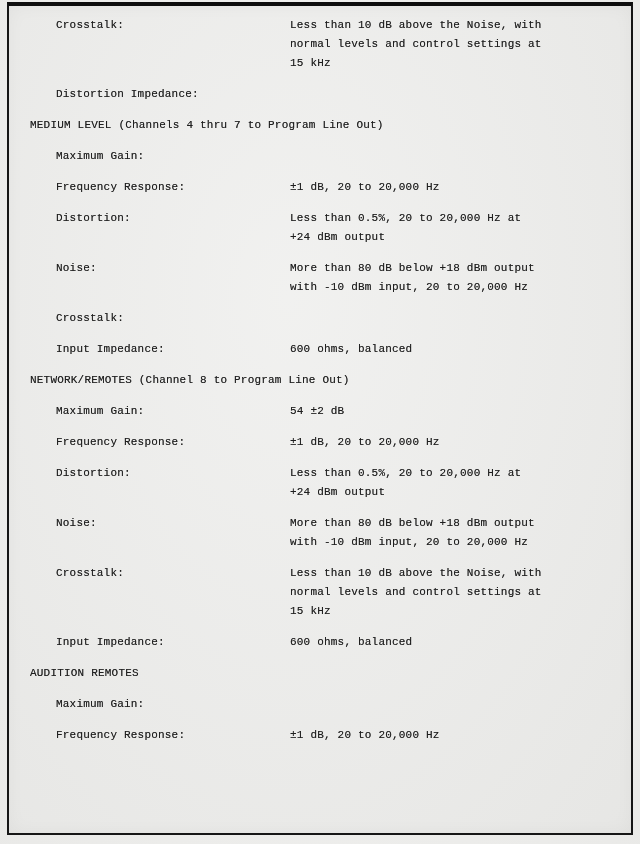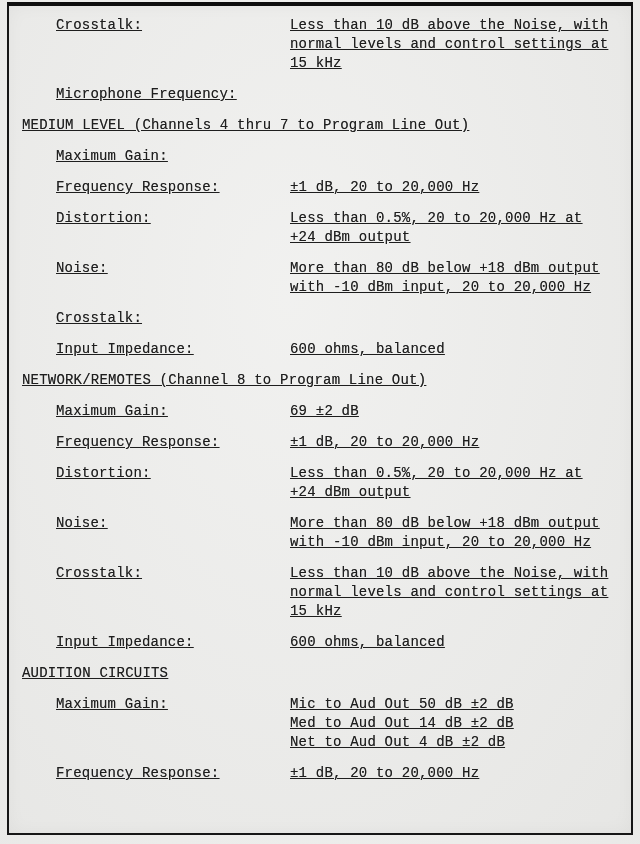--- a/index.html
+++ b/index.html
@@ -28,30 +28,29 @@
     height: 833px;
     border: 2px solid #161616;
     border-top: 4px solid #0e0e0e;
     background:
       radial-gradient(ellipse at 45% 35%, rgba(255,255,255,0.30), rgba(0,0,0,0.02)),
       #ebebe9;
     box-shadow: inset 0 0 18px rgba(0,0,0,0.04);
   }
   .content {
     padding: 10px 8px 0 0;
-    font-size: 14px;
+    font-size: 11px;
     line-height: 19px;
     letter-spacing: 0.2px;
     color: #1e1e1e;
     text-shadow: 0 0 0.45px rgba(20,20,20,0.55);
-    text-decoration: underline;
   }
   .section { margin: 0; }
   .section-header {
-    padding-left: 13px;
+    padding-left: 21px;
     margin-bottom: 12px;
     white-space: pre;
   }
   .row {
     display: flex;
     align-items: flex-start;
     margin-bottom: 12px;
   }
   .label {
     flex: 0 0 281px;
@@ -75,21 +74,21 @@
     <div class="value">
   <div class="vline">Less than 10 dB above the Noise, with</div>
 
   <div class="vline">normal levels and control settings at</div>
 
   <div class="vline">15 kHz</div>
 </div>
   </div>
 
   <div class="row">
-    <div class="label">Microphone Frequency:</div>
+    <div class="label">Distortion Impedance:</div>
     <div class="value">
 
 </div>
   </div>
 </div>
 
   <div class="section">
     <div class="section-header">MEDIUM LEVEL (Channels 4 thru 7 to Program Line Out)</div>
 
   <div class="row">
@@ -135,21 +134,21 @@
 </div>
   </div>
 </div>
 
   <div class="section">
     <div class="section-header">NETWORK/REMOTES (Channel 8 to Program Line Out)</div>
 
   <div class="row">
     <div class="label">Maximum Gain:</div>
     <div class="value">
-  <div class="vline">69 ±2 dB</div>
+  <div class="vline">54 ±2 dB</div>
 </div>
   </div>
 
   <div class="row">
     <div class="label">Frequency Response:</div>
     <div class="value">
   <div class="vline">±1 dB, 20 to 20,000 Hz</div>
 </div>
   </div>
 
@@ -184,31 +183,24 @@
 
   <div class="row">
     <div class="label">Input Impedance:</div>
     <div class="value">
   <div class="vline">600 ohms, balanced</div>
 </div>
   </div>
 </div>
 
   <div class="section">
-    <div class="section-header">AUDITION CIRCUITS</div>
+    <div class="section-header">AUDITION REMOTES</div>
 
   <div class="row">
     <div class="label">Maximum Gain:</div>
-    <div class="value">
-  <div class="vline">Mic to Aud Out 50 dB ±2 dB</div>
-
-  <div class="vline">Med to Aud Out 14 dB ±2 dB</div>
-
-  <div class="vline">Net to Aud Out 4 dB ±2 dB</div>
-</div>
   </div>
 
   <div class="row">
     <div class="label">Frequency Response:</div>
     <div class="value">
   <div class="vline">±1 dB, 20 to 20,000 Hz</div>
 </div>
   </div>
 </div>
 </div>

